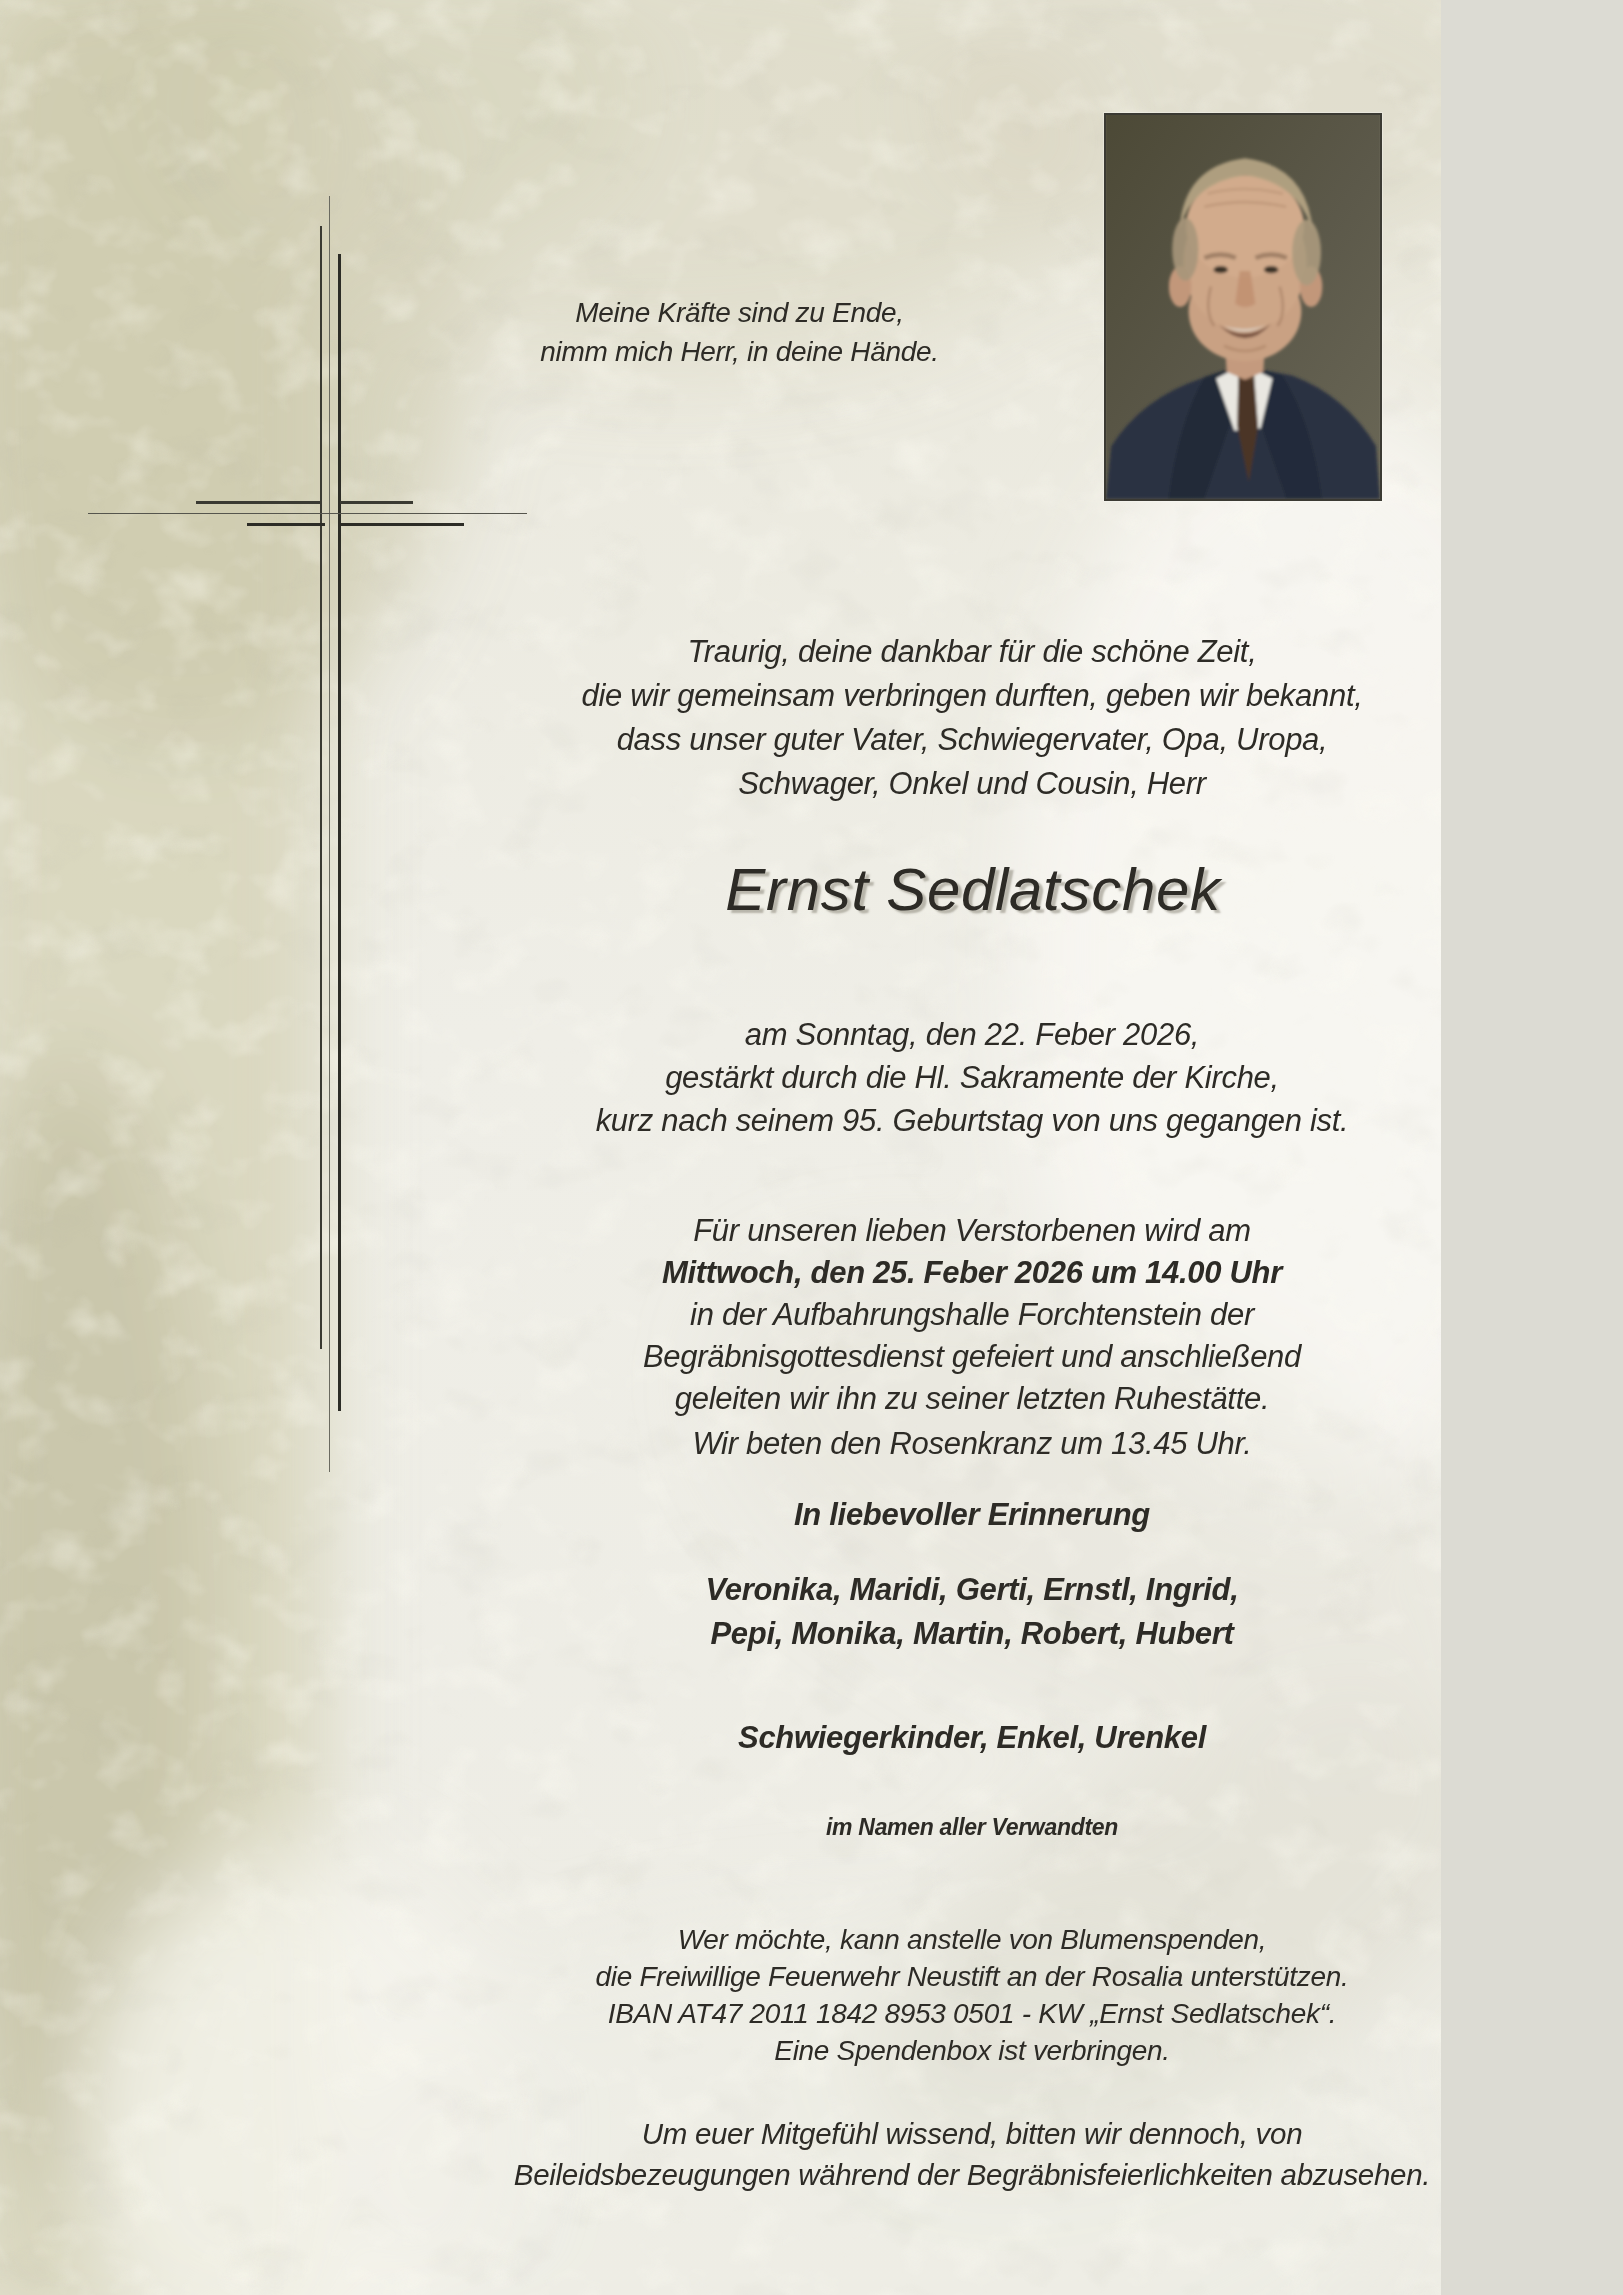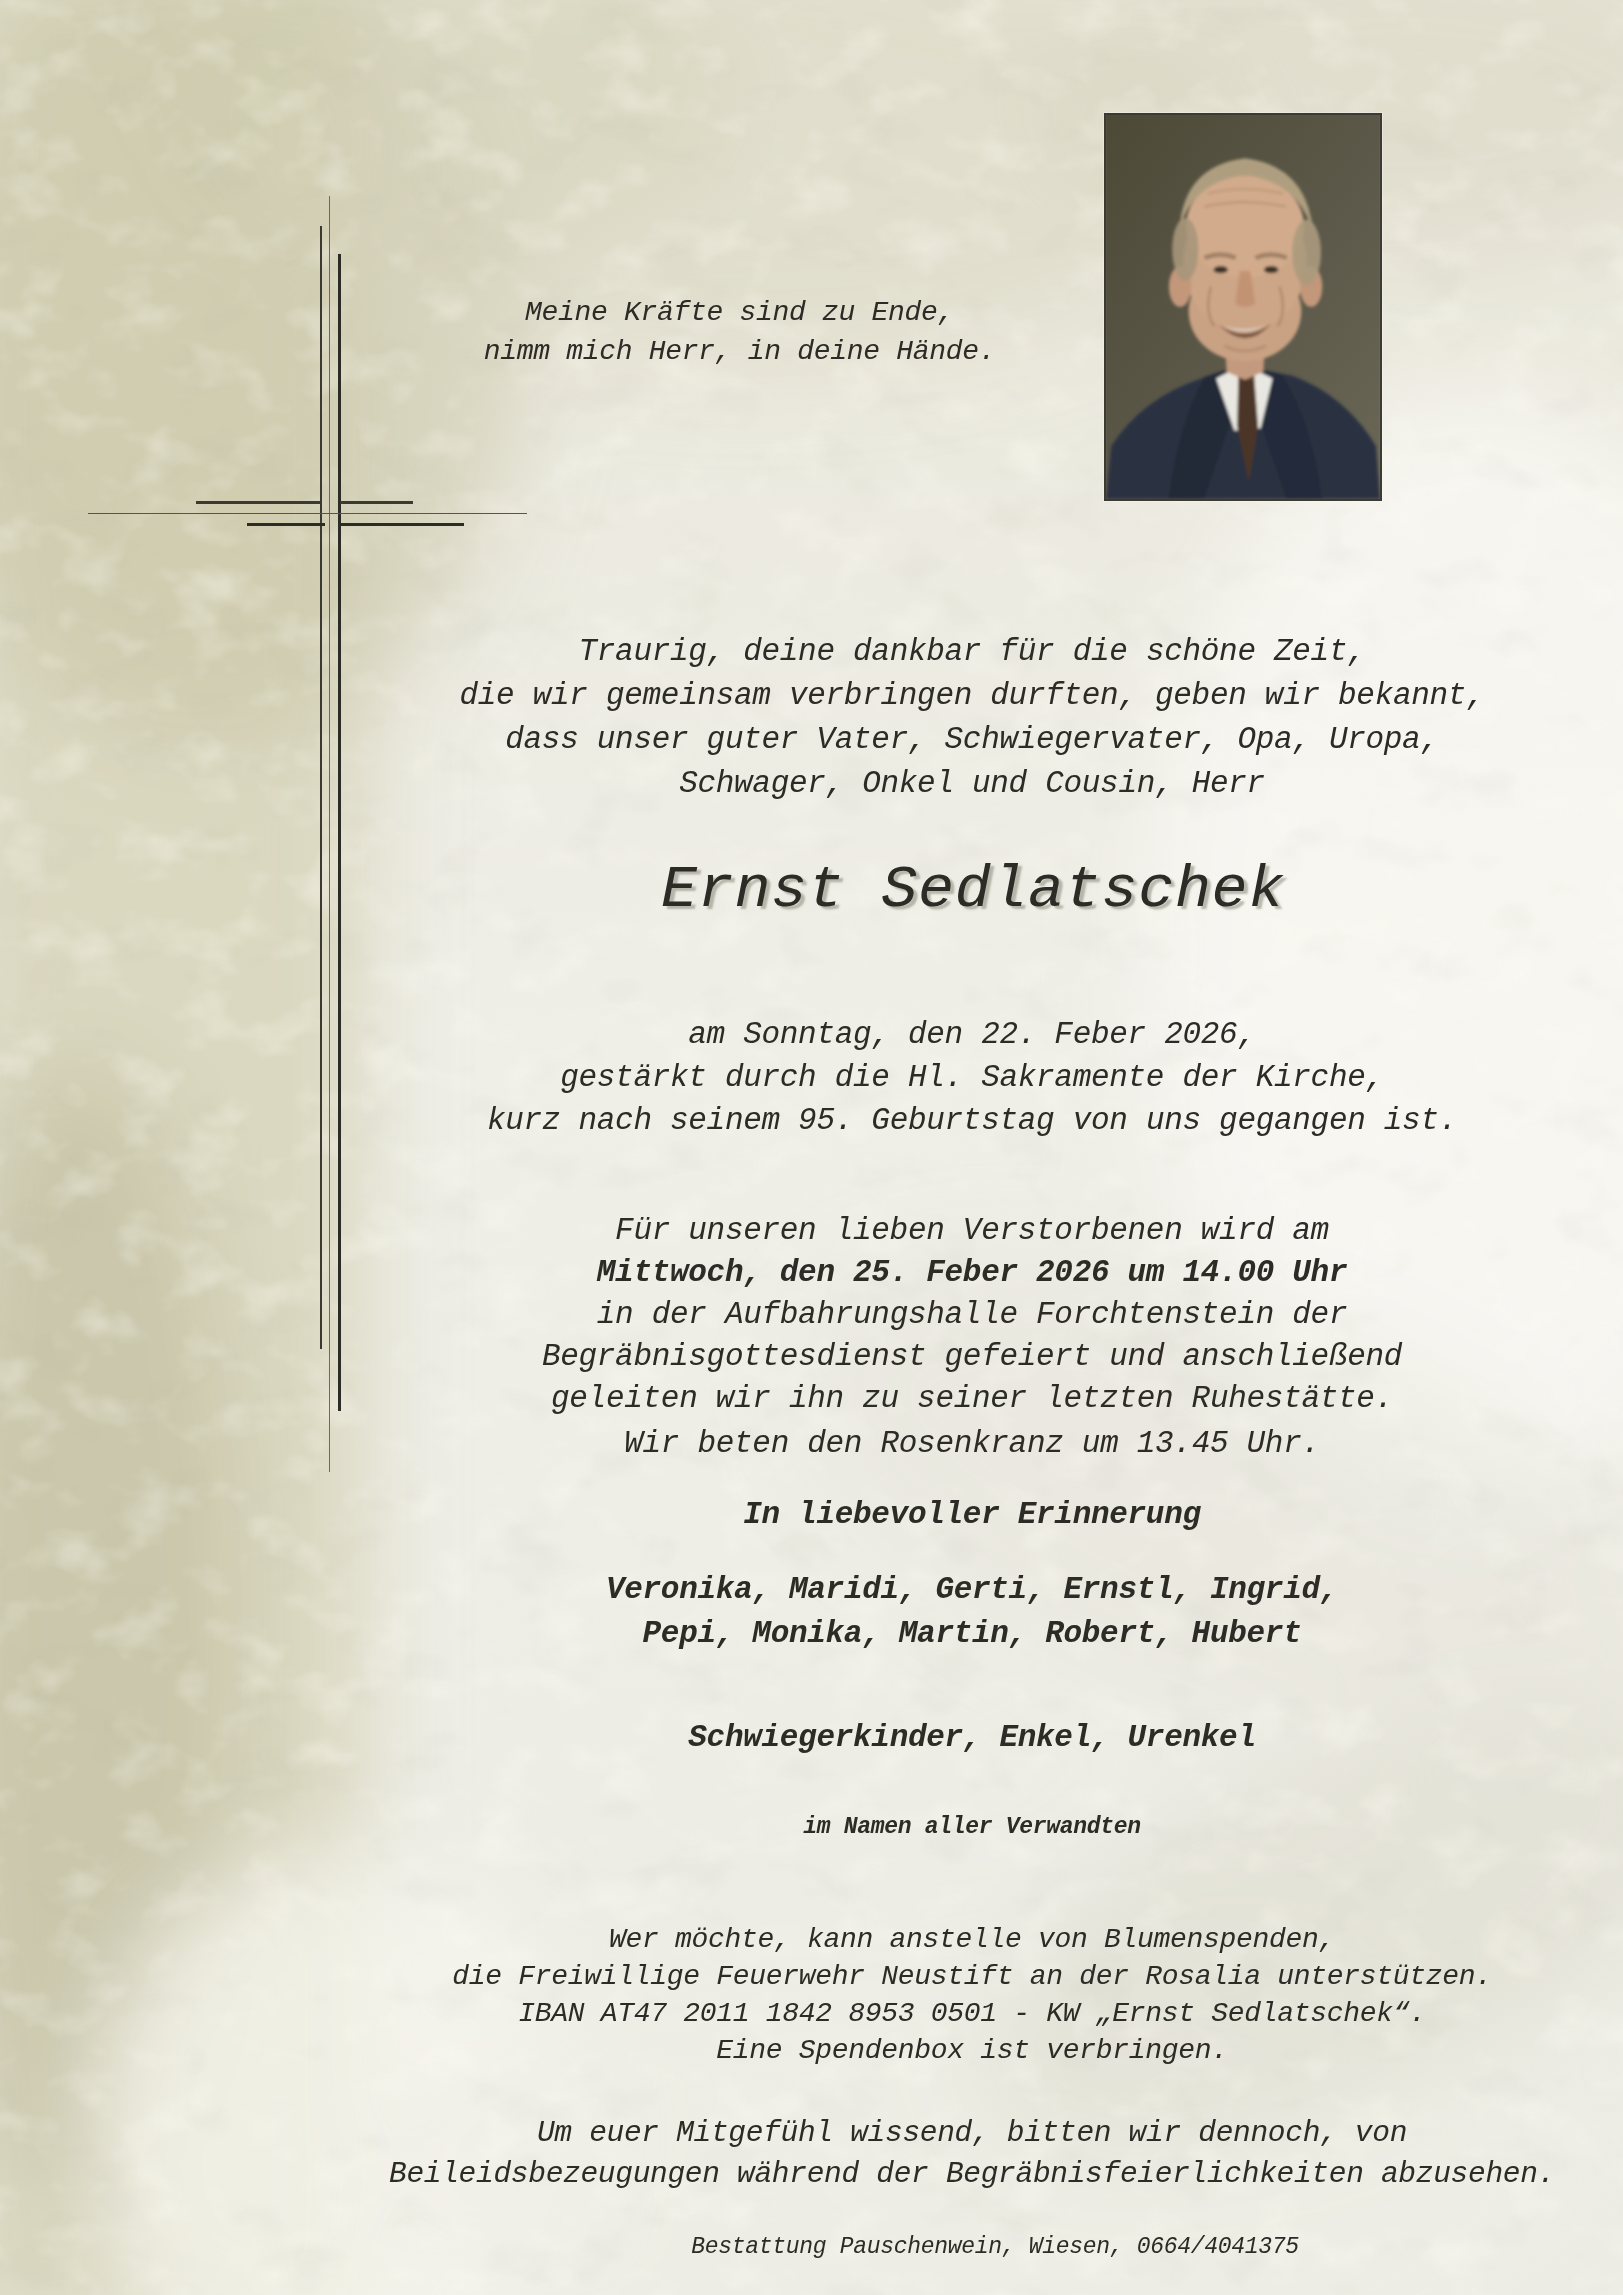--- a/index.html
+++ b/index.html
@@ -1,19 +1,19 @@
 <!DOCTYPE html>
 <html style="font-size:10.5px"><head>
 <meta charset="utf-8">
 <style>
   html,body{margin:0;padding:0;background:#dcdbd3;}
   .page{
-    position:relative;width:1623px;height:2295px;overflow:hidden;
+    position:relative;width:1441px;height:2295px;overflow:hidden;
     background:#c4b5fd;
-    font-family:Liberation Mono, monospace;
+    font-family:Liberation Sans, sans-serif;
   }
   .bg{position:absolute;left:0;top:0;width:100%;height:100%;}
   
   .cl{position:absolute;}
   
   .txt{
     position:absolute;font-style:italic;color:#2d2b26;text-align:center;
     letter-spacing:-0.3px;
   }
   .txt .ln{display:block;}
@@ -195,16 +195,15 @@
     <span class="ln">die Freiwillige Feuerwehr Neustift an der Rosalia unterstützen.</span>
     <span class="ln">IBAN AT47 2011 1842 8953 0501 - KW „Ernst Sedlatschek“.</span>
     <span class="ln">Eine Spendenbox ist verbringen.</span>
   </div>
 
   <div class="txt condol">
     <span class="ln">Um euer Mitgefühl wissend, bitten wir dennoch, von</span>
     <span class="ln">Beileidsbezeugungen während der Begräbnisfeierlichkeiten abzusehen.</span>
   </div>
 
-  <div class="txt footer">Bestattung Pauschenwein, Wiesen, 0664/4041375</div>
 
 </div>
 
 
 </body></html>

